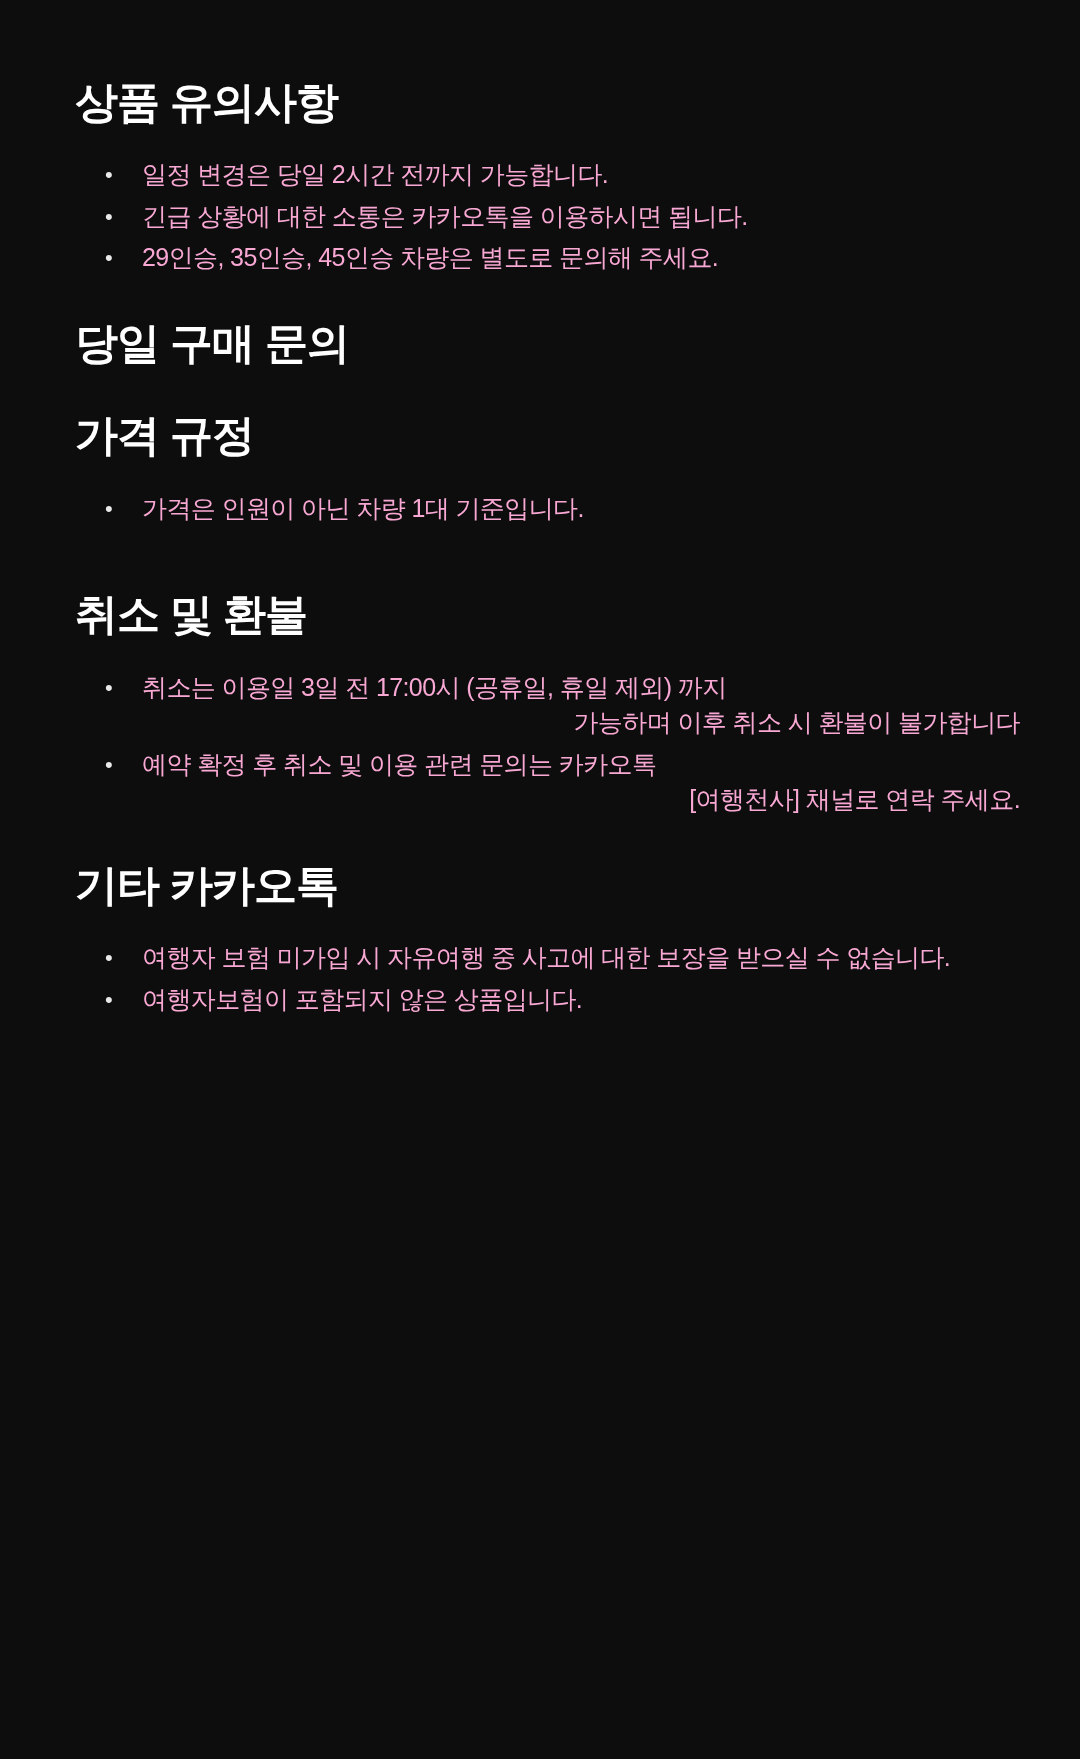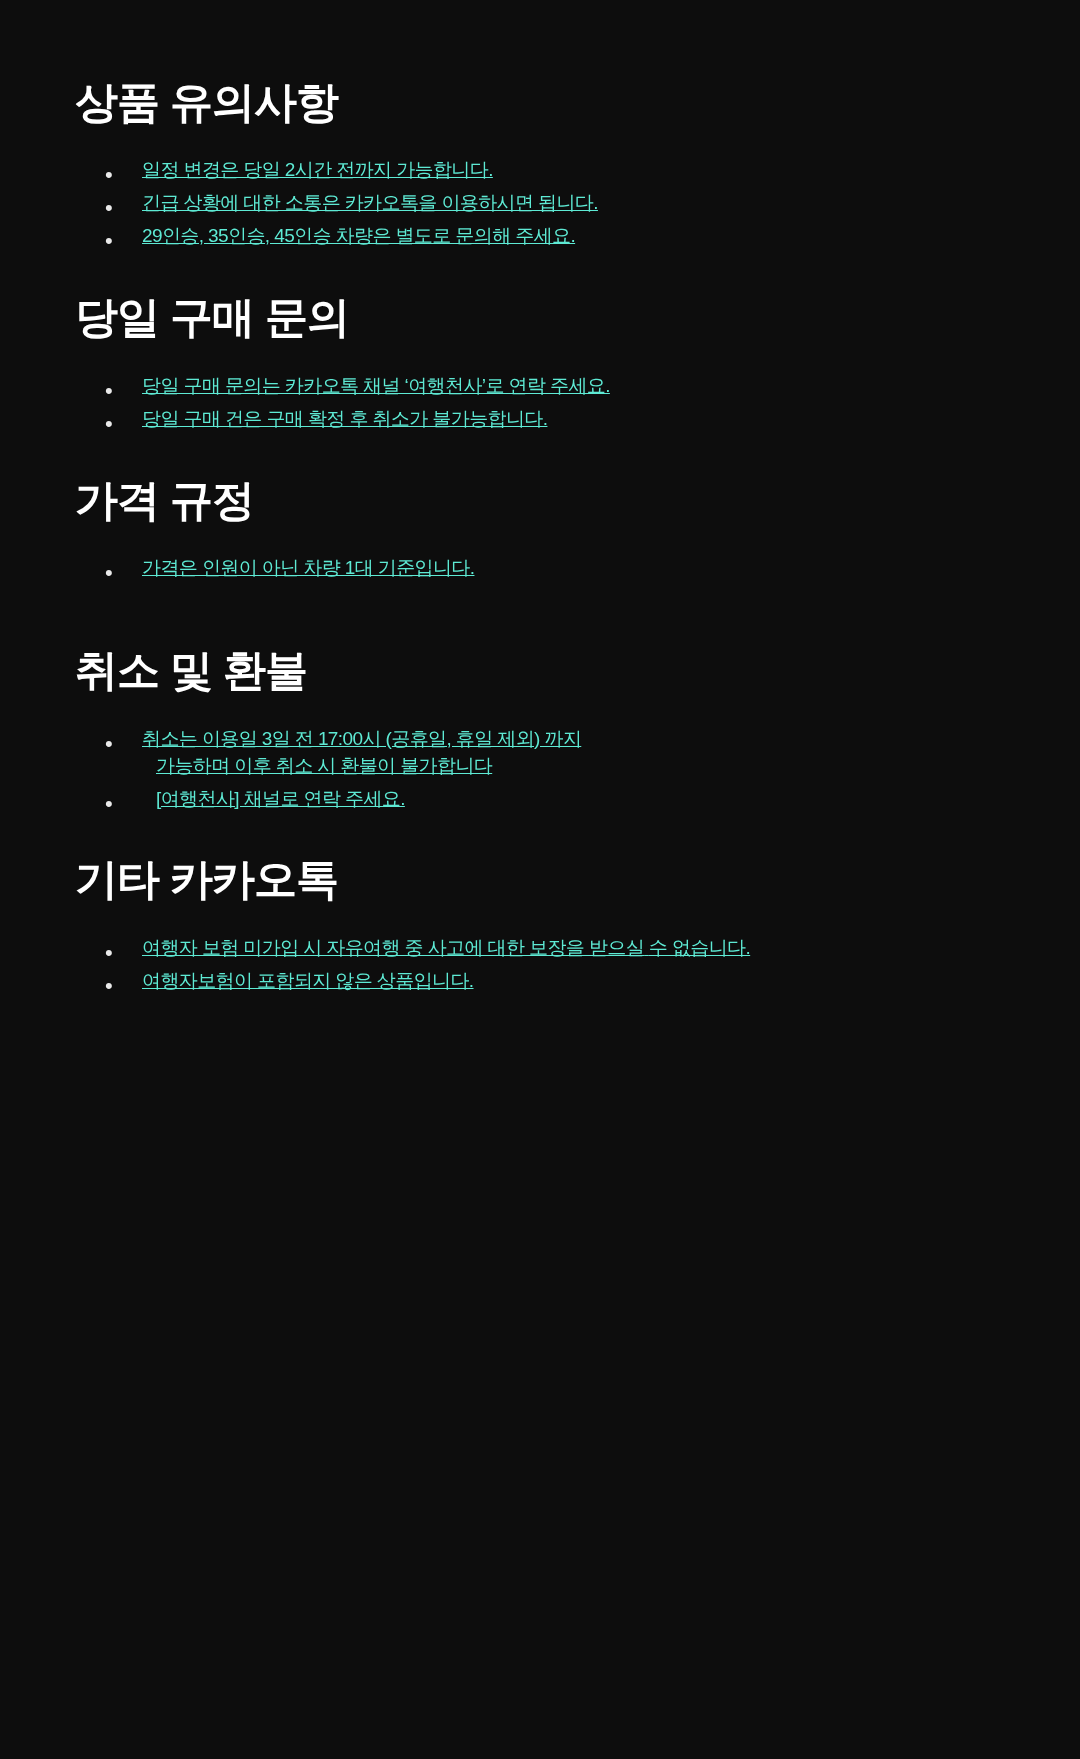--- a/index.html
+++ b/index.html
@@ -38,78 +38,75 @@
     color: #ffffff;
   }
   .bullets {
     list-style: none;
     margin: 0;
     padding: 0 0 0 22px;
   }
   .bullets li {
     position: relative;
     padding-left: 45px;
-    font-size: 19px;
+    font-size: 25px;
     line-height: 1.42;
     letter-spacing: -0.6px;
-    color: #5eead4;
+    color: #f9a8d4;
     margin-bottom: 6px;
-    text-decoration: underline;
   }
   .bullets li::before {
     content: "\2022";
     position: absolute;
     left: 8px;
     top: 0;
     font-size: 22px;
     line-height: 1.62;
     color: #e9e9e9;
   }
   .bullets li .cont {
     display: block;
     padding-left: 14px;
+    text-align: right;
   }
 </style>
 </head>
 <body>
 
 <div class="page">
 
   <section class="section">
     <h2 class="section-title">상품 유의사항</h2>
     <ul class="bullets">
       <li><span>일정 변경은 당일 2시간 전까지 가능합니다.</span></li>
       <li><span>긴급 상황에 대한 소통은 카카오톡을 이용하시면 됩니다.</span></li>
       <li><span>29인승, 35인승, 45인승 차량은 별도로 문의해 주세요.</span></li>
     </ul>
   </section>
 
   <section class="section">
     <h2 class="section-title">당일 구매 문의</h2>
-    <ul class="bullets">
-      <li><span>당일 구매 문의는 카카오톡 채널 ‘여행천사’로 연락 주세요.</span></li>
-      <li><span>당일 구매  건은 구매 확정 후 취소가 불가능합니다.</span></li>
-    </ul>
   </section>
 
   <section class="section">
     <h2 class="section-title">가격 규정</h2>
     <ul class="bullets">
       <li><span>가격은 인원이 아닌 차량 1대 기준입니다.</span></li>
     </ul>
   </section>
 
   <section class="section gap-extra">
     <h2 class="section-title">취소 및 환불</h2>
     <ul class="bullets">
       <li>
         <span>취소는 이용일 3일 전 17:00시 (공휴일, 휴일 제외) 까지</span>
         <span class="cont">가능하며 이후 취소 시 환불이 불가합니다</span>
       </li>
       <li>
+        <span>예약 확정 후 취소 및 이용 관련 문의는 카카오톡</span>
         <span class="cont">[여행천사] 채널로 연락 주세요.</span>
       </li>
     </ul>
   </section>
 
   <section class="section">
     <h2 class="section-title">기타 카카오톡</h2>
     <ul class="bullets">
       <li>
         <span>여행자 보험 미가입 시 자유여행  중 사고에 대한 보장을 받으실</span>

